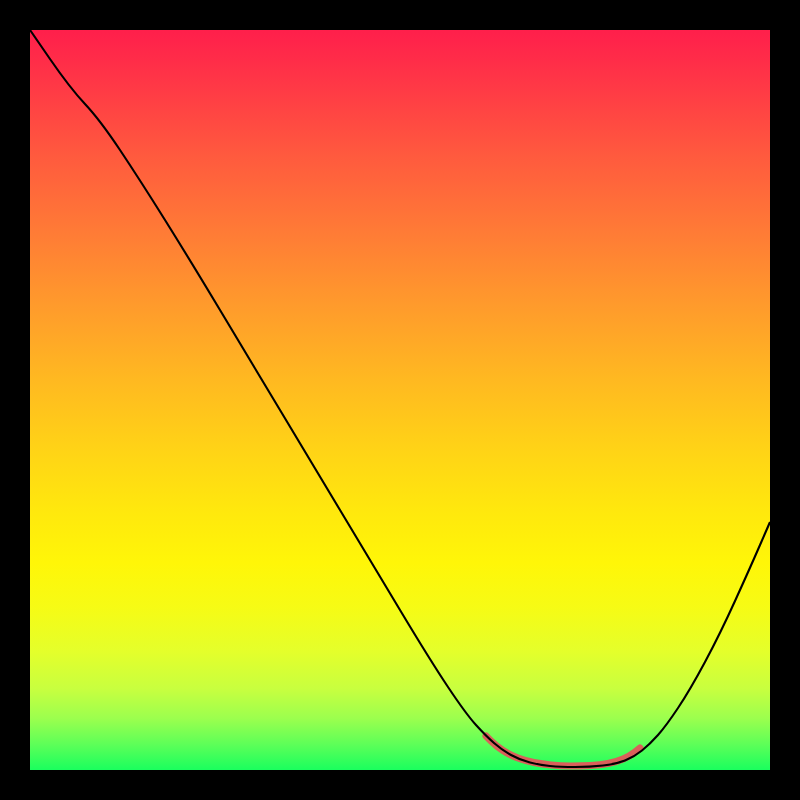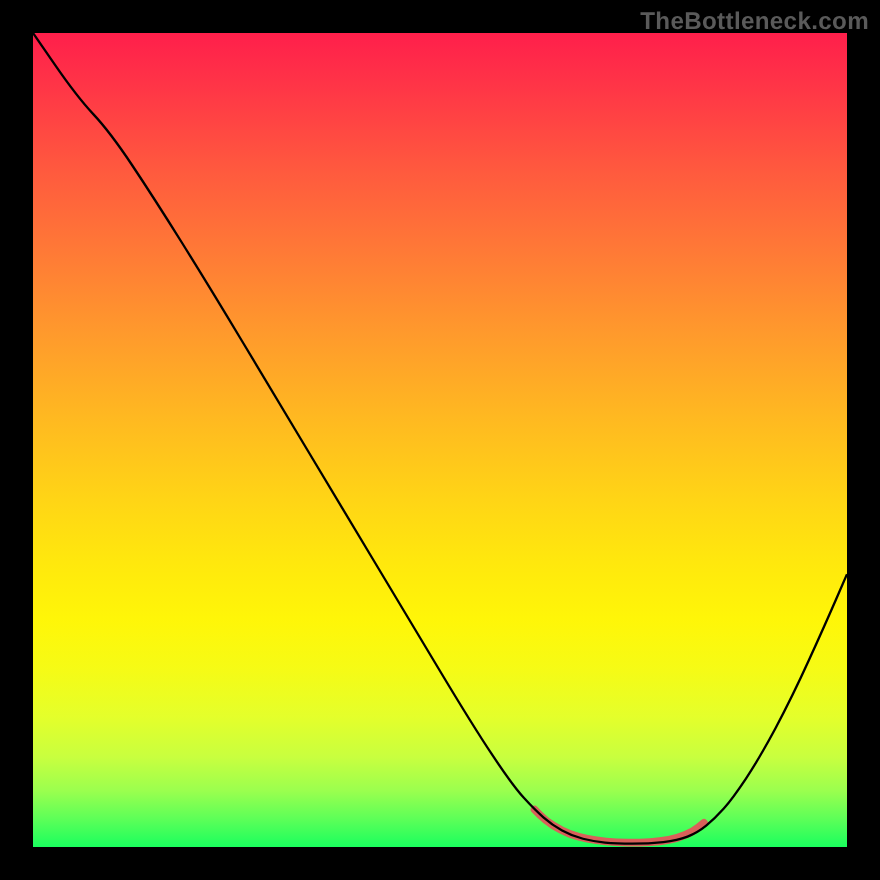--- a/index.html
+++ b/index.html
@@ -40,20 +40,19 @@
     );
   }
   svg.curves { position: absolute; left: 0; top: 0; width: 740px; height: 740px; }
   .curve-main { fill: none; stroke: #000; stroke-width: 2.1; }
   .curve-accent { fill: none; stroke: #d9605a; stroke-width: 7; stroke-linecap: round; }
 </style>
 </head>
 <body>
 
 <div class="container">
-  <div class="watermark">TheBottleneck.com</div>
   <div class="plot-area">
     <svg class="curves" viewBox="0 0 740 740" preserveAspectRatio="none">
       <path id="accent-path" class="curve-accent" d="M 456 706 Q 456 706 461 711 Q 466 716 473 720.5 Q 480 725 488 728 Q 496 731 504 732.5 Q 512 734 521 735 Q 530 736 541 736 Q 552 736 561 735.5 Q 570 735 578 733.5 Q 586 732 593 729 Q 600 726 605 722 T 610 718"></path>
       <path id="main-path" class="curve-main" d="M 0 0 Q 0 0 20 29 Q 40 58 55 74 Q 70 90 90 120 Q 110 150 135 190 Q 160 230 190 280 Q 220 330 250 380 Q 280 430 310 480 Q 340 530 370 580 Q 400 630 418 657 Q 436 684 446 695 Q 456 706 464 713 Q 472 720 481 725 Q 490 730 500 732.5 Q 510 735 520 736 Q 530 737 545 737 Q 560 737 573 735.5 Q 586 734 595 730.5 Q 604 727 612 720.5 Q 620 714 628 705 Q 636 696 648 678 Q 660 660 675 632 Q 690 604 705 571 Q 720 538 730 515 T 740 492"></path>
     </svg>
   </div>
 </div>
 
 </body></html>

